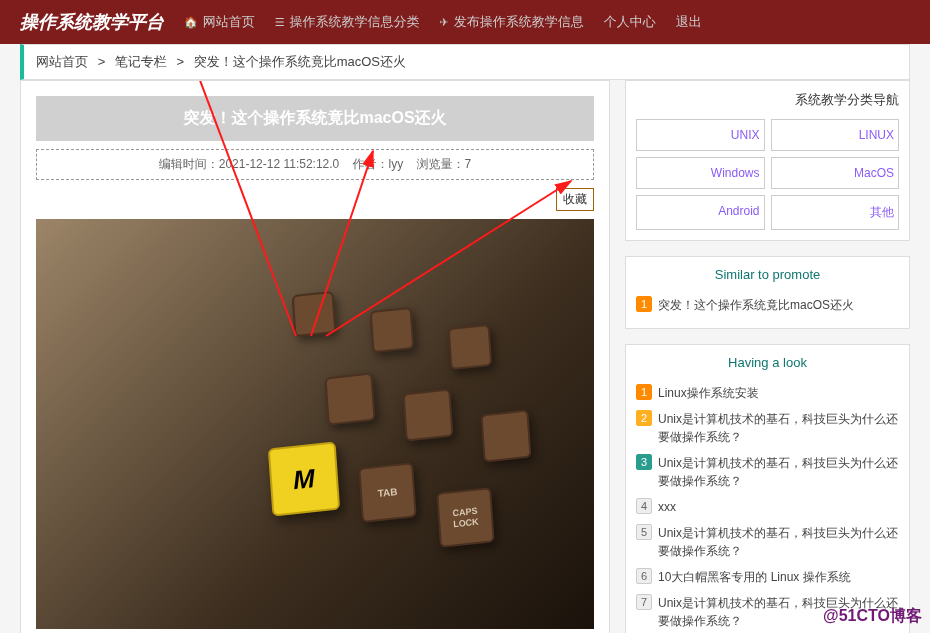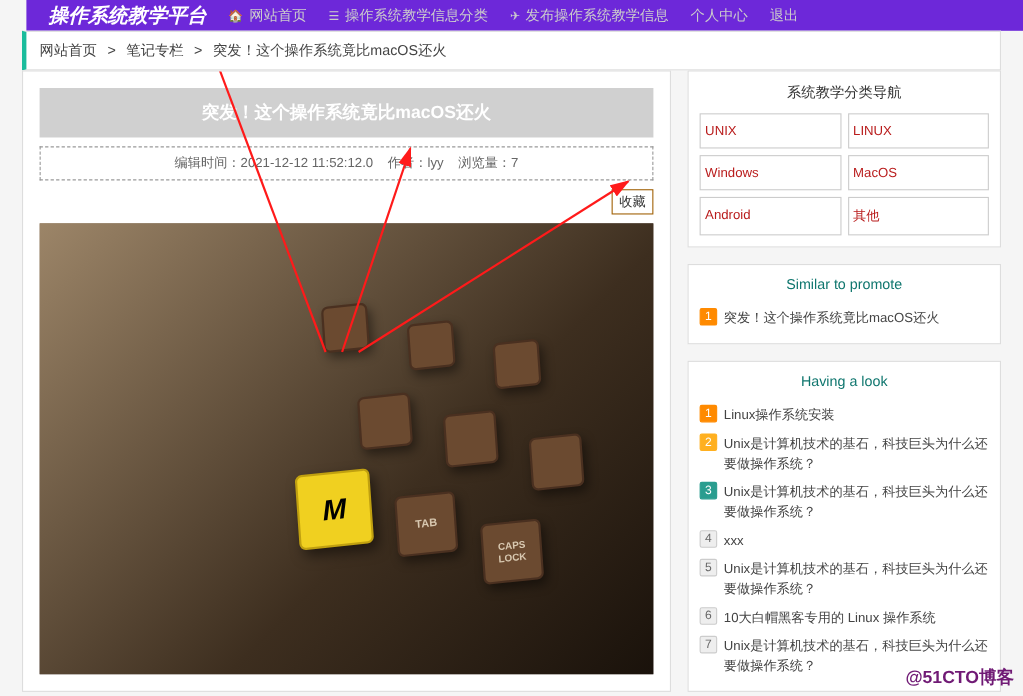--- a/index.html
+++ b/index.html
@@ -1,18 +1,18 @@
 <!DOCTYPE html>
 <html><head>
   <meta charset="utf-8">
   <style>
     * { margin: 0; padding: 0; box-sizing: border-box; }
     body { font-family: "Microsoft YaHei", Arial, sans-serif; font-size: 13px; background: #f5f5f5; color: #333; width: 930px; }
     
-    .navbar { background: #6d28d9; height: 28px; display: flex; align-items: center; padding: 0 20px; margin-left: 24px; }
+    .navbar { background: #7f1d1d; height: 44px; display: flex; align-items: center; padding: 0 20px; }
     .brand { color: #fff; font-size: 18px; font-weight: bold; margin-right: 20px; font-style: italic; }
     .nav-items { display: flex; gap: 20px; }
     .nav-item { color: #ccc; font-size: 13px; display: flex; align-items: center; gap: 5px; cursor: pointer; }
     .nav-item .icon { font-size: 11px; }
     
     .breadcrumb-wrap { margin: 0 20px; background: #fff; border: 1px solid #ddd; border-left: 4px solid #1abc9c; padding: 8px 12px; font-size: 13px; }
     .breadcrumb-wrap a, .breadcrumb-wrap span { color: #444; }
     .bc-sep { margin: 0 6px; color: #999; }
     
     .main-wrap { display: flex; gap: 15px; padding: 0 20px 20px; align-items: flex-start; }
@@ -33,25 +33,25 @@
     .bk3{left:52%;top:38%;width:48px;height:48px;transform:rotate(-8deg) skew(-4deg,2deg);}
     .bk4{left:66%;top:42%;width:48px;height:48px;transform:rotate(-8deg) skew(-4deg,2deg);}
     .bk5{left:80%;top:47%;width:48px;height:48px;transform:rotate(-8deg) skew(-4deg,2deg);}
     .bk6{left:46%;top:18%;width:42px;height:42px;transform:rotate(-8deg) skew(-4deg,2deg);}
     .bk7{left:60%;top:22%;width:42px;height:42px;transform:rotate(-8deg) skew(-4deg,2deg);}
     .bk8{left:74%;top:26%;width:42px;height:42px;transform:rotate(-8deg) skew(-4deg,2deg);}
     
     .annot-arrow { position:absolute; pointer-events:none; }
     
     .panel { background:#fff; border:1px solid #ddd; padding:10px; }
-    .panel-title { font-size:13px; text-align:center; margin-bottom:10px; }
+    .panel-title { font-size:13px; text-align:right; margin-bottom:10px; }
     .panel-title.left { text-align:center; color:#0f766e; }
     
     .cat-grid { display:grid; grid-template-columns: 1fr 1fr; gap:6px; }
-    .cat-btn { border:1px solid #ccc; padding:8px 4px; text-align:left; font-size:12px; cursor:pointer; background:#fff; color:#b91c1c; }
+    .cat-btn { border:1px solid #ccc; padding:8px 4px; text-align:right; font-size:12px; cursor:pointer; background:#fff; color:#8b5cf6; }
     
     .list-line { display:flex; align-items:flex-start; gap:6px; padding:4px 0; font-size:12px; color:#444; line-height:1.5; }
     .num-badge { min-width:16px; height:16px; font-size:11px; display:inline-flex; align-items:center; justify-content:center; border-radius:2px; background:#eee; border:1px solid #ccc; color:#666; flex-shrink:0; }
     .num-badge.b1 { background:#ff8a00; color:#fff; border-color:#ff8a00; }
     .num-badge.b2 { background:#ffb020; color:#fff; border-color:#ffb020; }
     .num-badge.b3 { background:#2a9d8f; color:#fff; border-color:#2a9d8f; }
     .list-text { flex:1; cursor:pointer; }
     
     .watermark { position:fixed; right:8px; bottom:6px; color:#701a75; font-size:16px; font-weight:bold; }
   </style>

